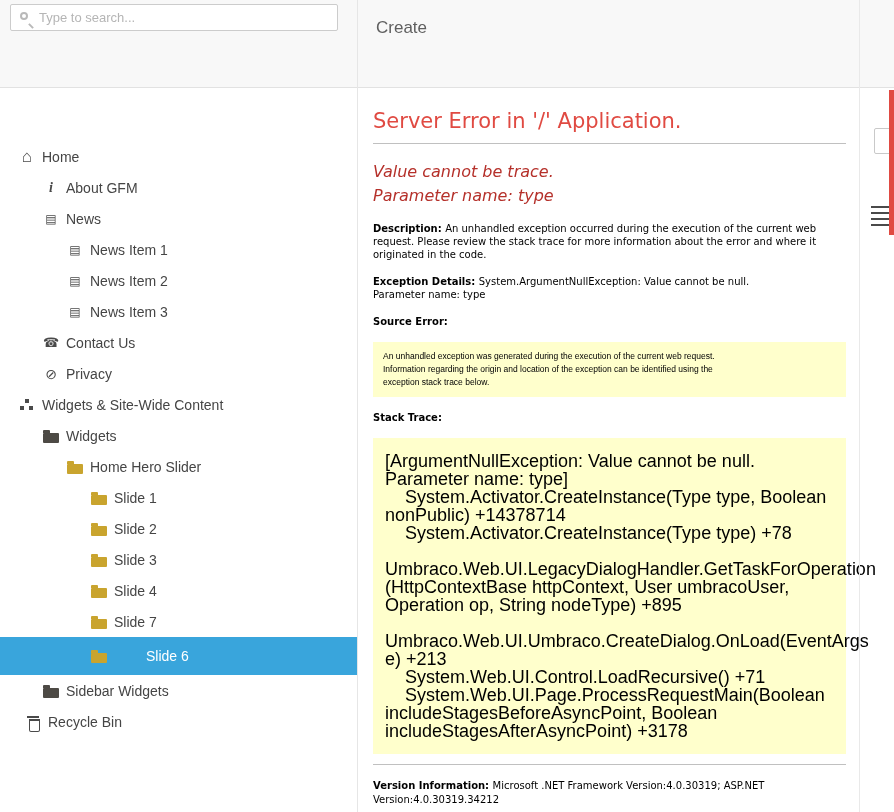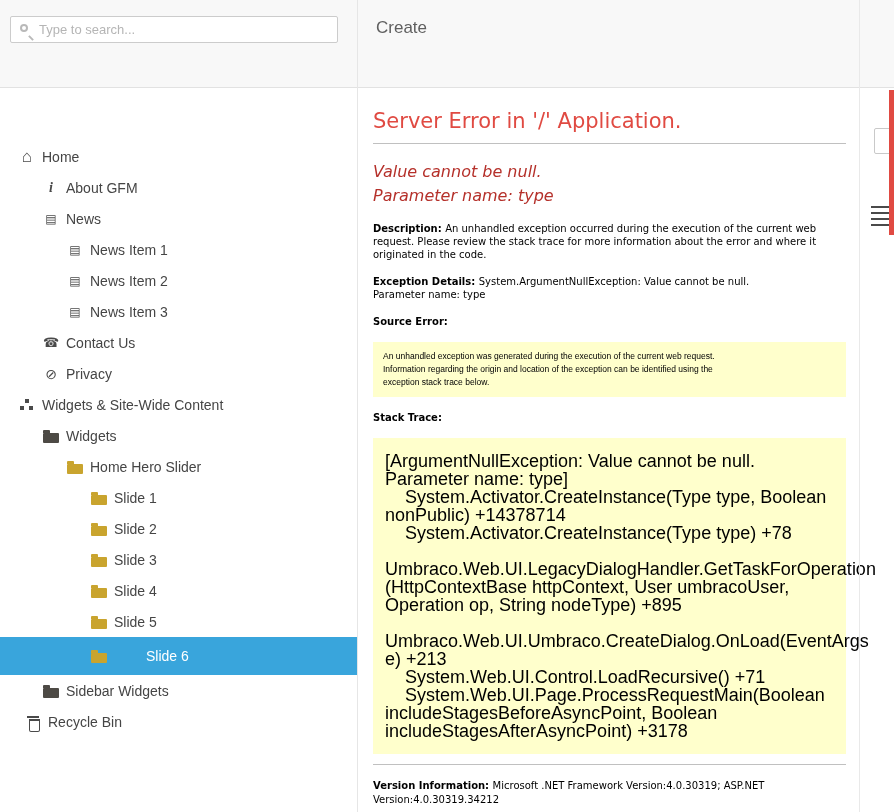--- a/index.html
+++ b/index.html
@@ -20,21 +20,21 @@
   .header{
     position:absolute;top:0;left:0;right:0;height:88px;
     background:#f8f8f8;border-bottom:1px solid #e2e2e2;z-index:0;
   }
   
   .col-left{position:absolute;top:0;bottom:0;left:0;width:358px;border-right:1px solid #e6e6e6;z-index:1;}
   .col-main{position:absolute;top:0;bottom:0;left:359px;width:499px;z-index:1;}
   .col-gutter{position:absolute;top:0;bottom:0;right:0;width:35px;border-left:1px solid #e9e9e9;z-index:1;overflow:hidden;}
   
   .search-box{
-    position:absolute;top:16px;left:10px;width:328px;height:27px;
+    position:absolute;top:4px;left:10px;width:328px;height:27px;
     background:#fff;border:1px solid #ccc;border-radius:2px;
   }
   .search-icon{position:absolute;left:9px;top:7px;width:8px;height:8px;border:2px solid #b9b9b9;border-radius:50%;}
   .search-icon::after{content:"";position:absolute;left:8px;top:9px;width:2px;height:6px;background:#b9b9b9;transform:rotate(-45deg);}
   .search-input{
     width:100%;height:100%;border:none;outline:none;background:transparent;
     padding:0 8px 0 28px;font-size:13px;color:#444;font-family:"Liberation Sans",sans-serif;
   }
   .search-input::placeholder{color:#b5b5b5;}
   
@@ -158,21 +158,21 @@
       <div class="tree-row" style="padding-left: 90px;">
         <span class="tree-icon icon-folder-yellow"></span>
         <span class="tree-label">Slide 3</span>
       </div>
       <div class="tree-row" style="padding-left: 90px;">
         <span class="tree-icon icon-folder-yellow"></span>
         <span class="tree-label">Slide 4</span>
       </div>
       <div class="tree-row" style="padding-left: 90px;">
         <span class="tree-icon icon-folder-yellow"></span>
-        <span class="tree-label">Slide 5</span>
+        <span class="tree-label">Slide 7</span>
       </div>
       <div class="tree-row selected" style="padding-left: 90px;">
         <span class="tree-icon icon-folder-yellow"></span>
         <span class="tree-label">Slide 6</span>
       </div>
       <div class="tree-row" style="padding-left: 42px;">
         <span class="tree-icon icon-folder-dark"></span>
         <span class="tree-label">Sidebar Widgets</span>
       </div>
       <div class="tree-row" style="padding-left: 24px;">
@@ -182,21 +182,21 @@
     </div>
 </div>
 
 <div class="col-main">
   <div class="dialog-header">
     <div class="dialog-title">Create</div>
   </div>
   <div class="error-page">
     <h1>Server Error in '/' Application.</h1>
     <hr class="rule">
-    <h2>Value cannot be null.
+    <h2>Value cannot be trace.
 Parameter name: type</h2>
     <p class="meta"><b>Description: </b><span class="prewrap">An unhandled exception occurred during the execution of the current web request. Please review the stack trace for more information about the error and where it originated in the code.</span></p>
     <p class="meta"><b>Exception Details: </b><span class="prewrap">System.ArgumentNullException: Value cannot be null.
 Parameter name: type</span></p>
     <p class="meta"><b>Source Error:</b></p>
     <pre class="code-box source">An unhandled exception was generated during the execution of the current web request.
 Information regarding the origin and location of the exception can be identified using the
 exception stack trace below.</pre>
     <p class="meta"><b>Stack Trace:</b></p>
     <pre class="code-box stack">[ArgumentNullException: Value cannot be null.

